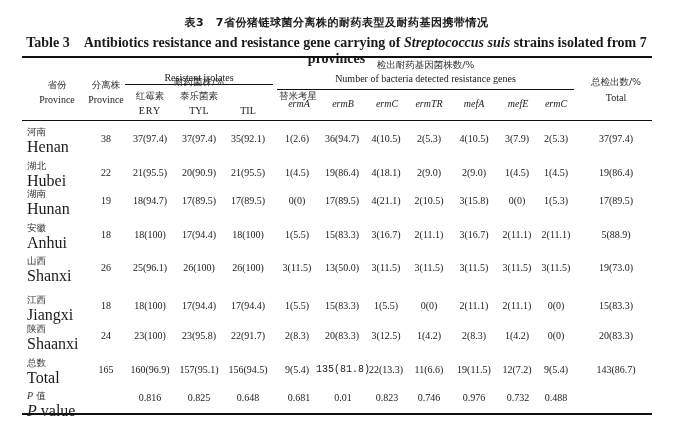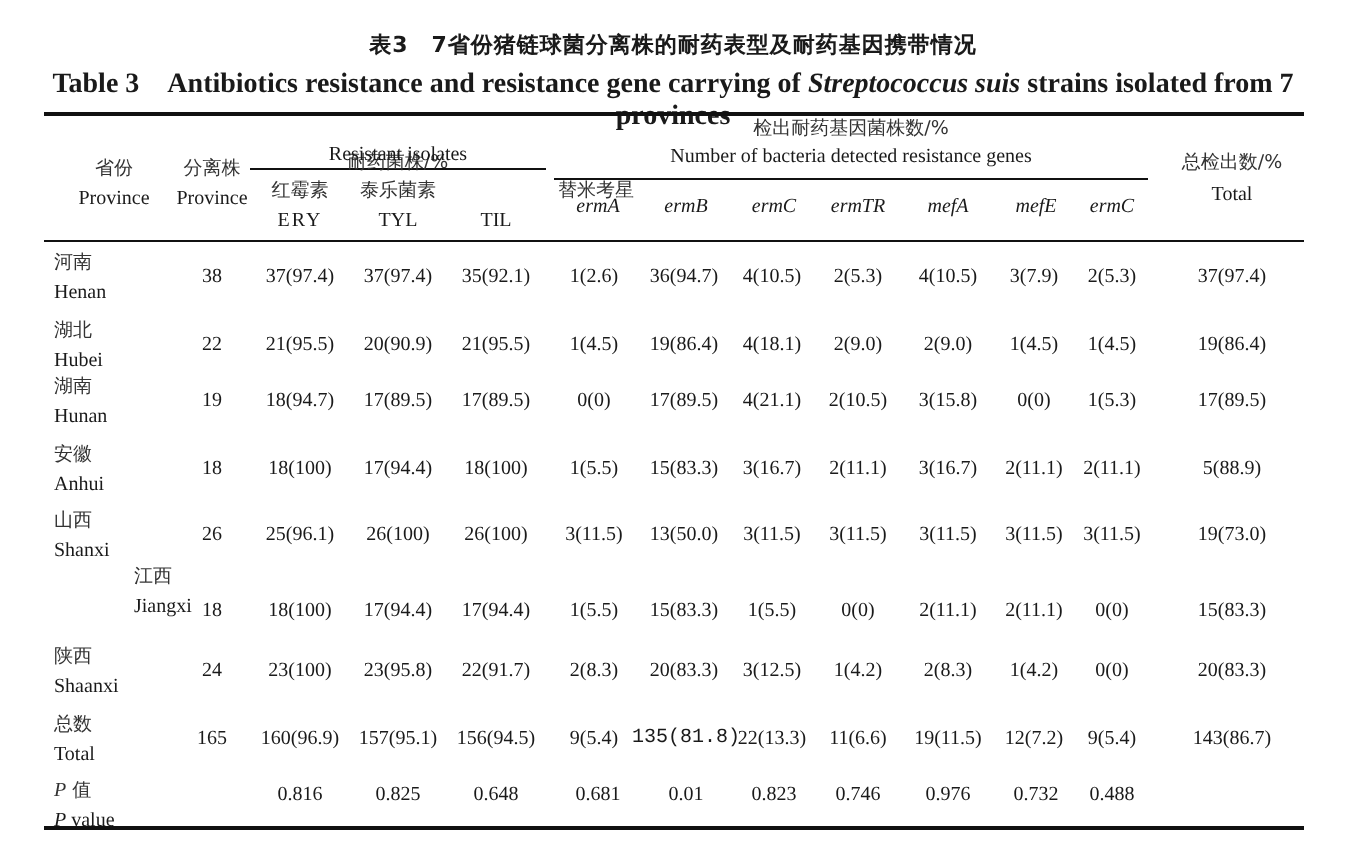--- a/index.html
+++ b/index.html
@@ -19,21 +19,21 @@
   .title-en i { font-style: italic; }
   .rule { position: absolute; background: #111; }
   .cell {
     position: absolute; font-family: "Liberation Serif", serif; font-size: 10px;
     white-space: nowrap; text-align: center; line-height: 13px;
   }
   .cn { font-family: "DejaVu Sans", sans-serif; font-size: 9.5px; color: #333; }
   .ital { font-style: italic; }
   .prov { position: absolute; left: 27px; font-size: 9.5px; line-height: 15px; }
   .prov .cn { display: block; }
-  .prov .en { display: block; font-family: "Liberation Serif", serif; font-size: 10px; text-align: right; }
+  .prov .en { display: block; font-family: "Liberation Serif", serif; font-size: 16px; text-align: right; }
 </style>
 </head>
 <body>
 
 <div class="title-cn">表3　7省份猪链球菌分离株的耐药表型及耐药基因携带情况</div>
 <div class="title-en">
   <span class="label">Table 3</span><span>Antibiotics resistance and resistance gene carrying of </span><i>Streptococcus suis</i><span> strains isolated from 7 provinces</span>
 </div>
 
 <div class="rule" style="left:22px;top:56px;width:630px;height:1.5px;"></div>
@@ -163,21 +163,21 @@
       <div class="cell" style="left: 275px; width: 44px; top: 261px;">3(11.5)</div>
       <div class="cell" style="left: 316px; width: 52px; top: 261px;">13(50.0)</div>
       <div class="cell" style="left: 364px; width: 44px; top: 261px;">3(11.5)</div>
       <div class="cell" style="left: 406px; width: 46px; top: 261px;">3(11.5)</div>
       <div class="cell" style="left: 451px; width: 46px; top: 261px;">3(11.5)</div>
       <div class="cell" style="left: 494px; width: 46px; top: 261px;">3(11.5)</div>
       <div class="cell" style="left: 534px; width: 44px; top: 261px;">3(11.5)</div>
       <div class="cell" style="left: 580px; width: 72px; top: 261px;">19(73.0)</div>
     </div>
     <div>
-      <div class="prov" style="top: 281px; margin-left: 40px;">
+      <div class="prov" style="top: 292px;">
         <span class="cn">江西</span>
         <span class="en">Jiangxi</span>
       </div>
       <div class="cell" style="left: 88px; width: 36px; top: 299px;">18</div>
       <div class="cell" style="left: 125px; width: 50px; top: 299px;">18(100)</div>
       <div class="cell" style="left: 172px; width: 54px; top: 299px;">17(94.4)</div>
       <div class="cell" style="left: 223px; width: 50px; top: 299px;">17(94.4)</div>
       <div class="cell" style="left: 275px; width: 44px; top: 299px;">1(5.5)</div>
       <div class="cell" style="left: 316px; width: 52px; top: 299px;">15(83.3)</div>
       <div class="cell" style="left: 364px; width: 44px; top: 299px;">1(5.5)</div>

